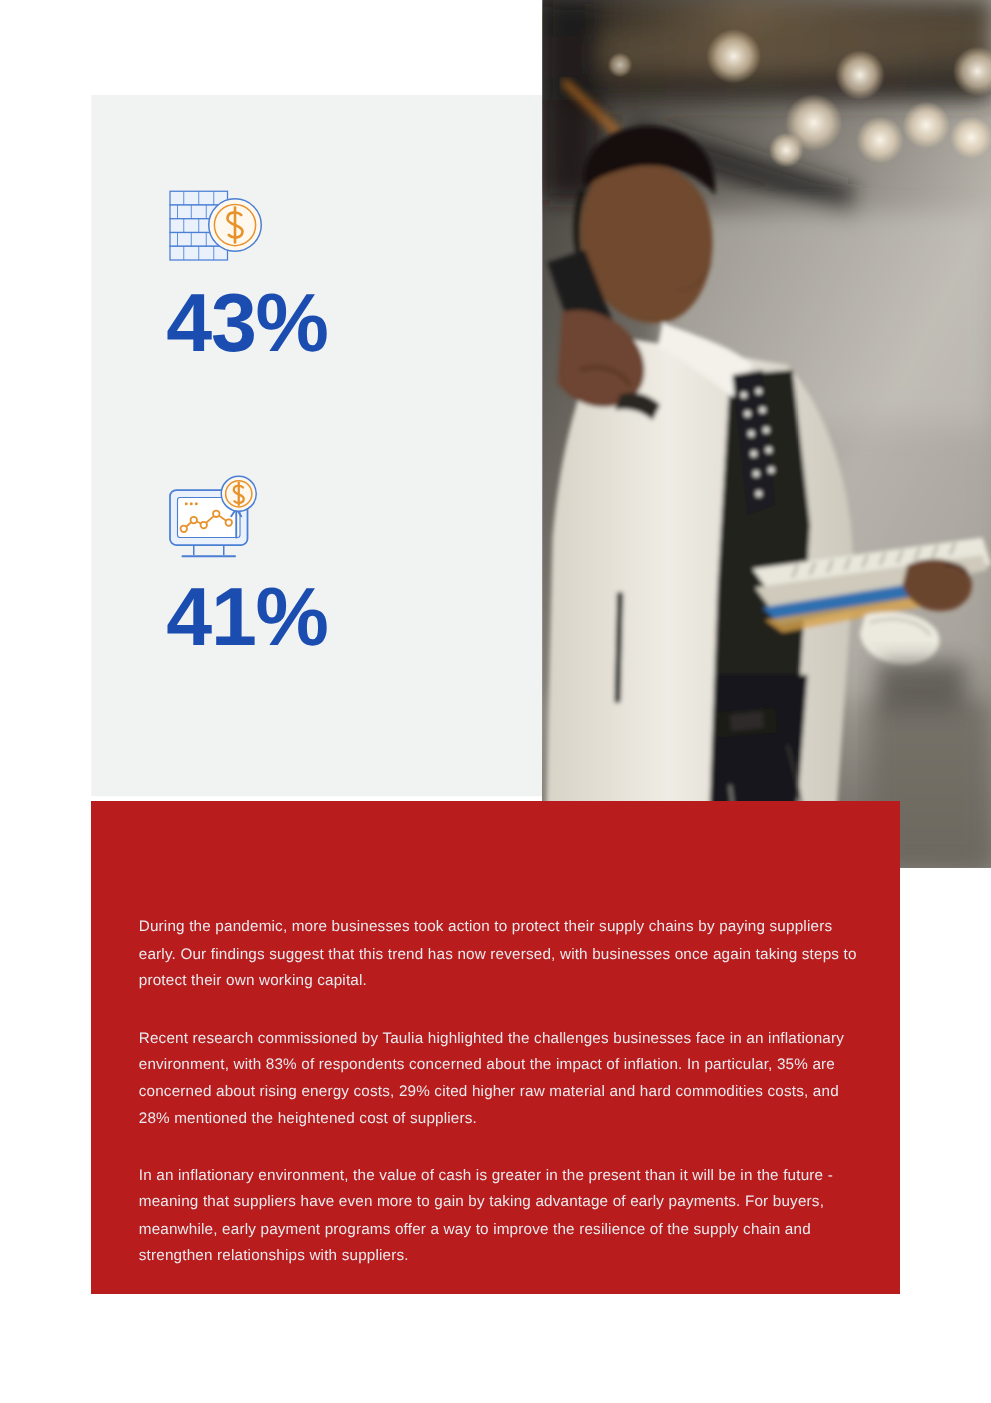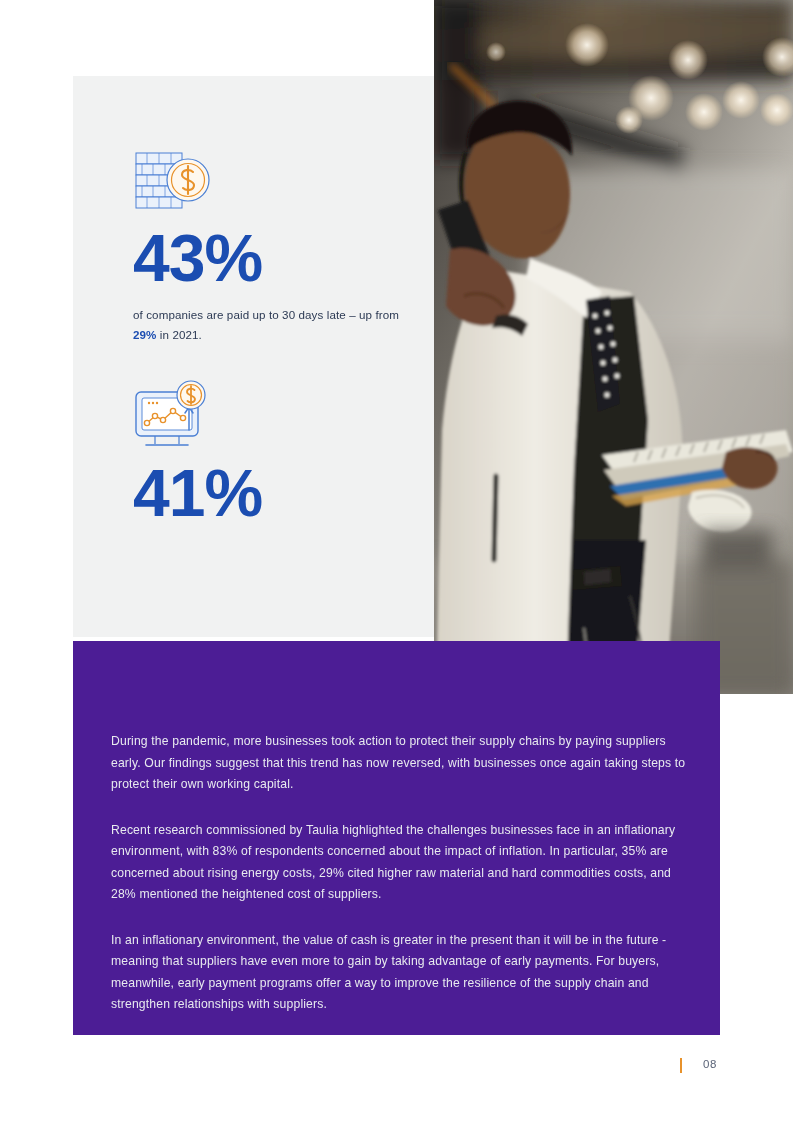--- a/index.html
+++ b/index.html
@@ -20,21 +20,21 @@
   
   .photo{
     position:absolute;left:434px;top:0;width:359px;height:694px;
     overflow:hidden;background:#2b2926;
   }
   .photo svg{display:block;width:100%;height:100%;}
 
   
   .navy-block{
     position:absolute;left:73px;top:641px;width:647px;height:394px;
-    background:#4c1d95;
+    background:#b91c1c;
   }
   .body-copy{
     position:absolute;left:38px;top:90px;width:580px;
   }
   .body-copy p{
     margin:0 0 24px 0;
     color:#E8EAEF;
     font-size:12.2px;
     line-height:21.5px;
     letter-spacing:.15px;
@@ -246,21 +246,20 @@
           <path d="M9 41 L9 52 M20 41 L20 52 M32 41 L32 52 M44 41 L44 52"></path>
           <path d="M14 52 L14 63 M26 52 L26 63 M38 52 L38 63"></path>
         </g>
         <circle cx="55" cy="35" r="21" fill="#FEF8EF" stroke="#4A7FD4" stroke-width="1.2"></circle>
         <circle cx="55" cy="35" r="16.5" fill="none" stroke="#E8922B" stroke-width="1.2"></circle>
         <path d="M60 27 C57 24 49 24 49 30 C49 35 61 35 61 40 C61 46 53 46 50 43" fill="none" stroke="#E8922B" stroke-width="2.1" stroke-linecap="round"></path>
         <path d="M55 21 L55 49" stroke="#E8922B" stroke-width="2.1" stroke-linecap="round"></path>
       </svg>
     </div>
     <div class="stat-number">43%</div>
-    <p class="stat-caption">of companies are paid up to 30 days late – up from <b>29%</b> in 2021.</p>
   </div>
 
   <div class="stat stat-2">
     <div class="stat-icon">
       <svg width="86" height="78" viewBox="0 0 86 78">
         <rect x="3" y="12" width="62" height="44" rx="5" fill="#EAF1FB" stroke="#4A7FD4" stroke-width="1.4"></rect>
         <rect x="9" y="18" width="50" height="32" rx="2" fill="#FFFFFF" stroke="#4A7FD4" stroke-width="0.9"></rect>
         <path d="M22 56 L22 64 M46 56 L46 64" stroke="#4A7FD4" stroke-width="1.2"></path>
         <path d="M13 65 L55 65" stroke="#4A7FD4" stroke-width="1.6" stroke-linecap="round"></path>
         <g fill="#E8922B">
@@ -287,18 +286,14 @@
   </div>
 
   <div class="navy-block">
     <div class="body-copy">
       <p>During the pandemic, more businesses took action to protect their supply chains by paying suppliers early. Our findings suggest that this trend has now reversed, with businesses once again taking steps to protect their own working capital.</p>
       <p>Recent research commissioned by Taulia highlighted the challenges businesses face in an inflationary environment, with 83% of respondents concerned about the impact of inflation. In particular, 35% are concerned about rising energy costs, 29% cited higher raw material and hard commodities costs, and 28% mentioned the heightened cost of suppliers.</p>
       <p>In an inflationary environment, the value of cash is greater in the present than it will be in the future - meaning that suppliers have even more to gain by taking advantage of early payments. For buyers, meanwhile, early payment programs offer a way to improve the resilience of the supply chain and strengthen relationships with suppliers.</p>
     </div>
   </div>
 
-  <div class="footer">
-    <div class="footer-tick"></div>
-    <div class="footer-page">08</div>
-  </div>
 
 </div>
 
 </body></html>

